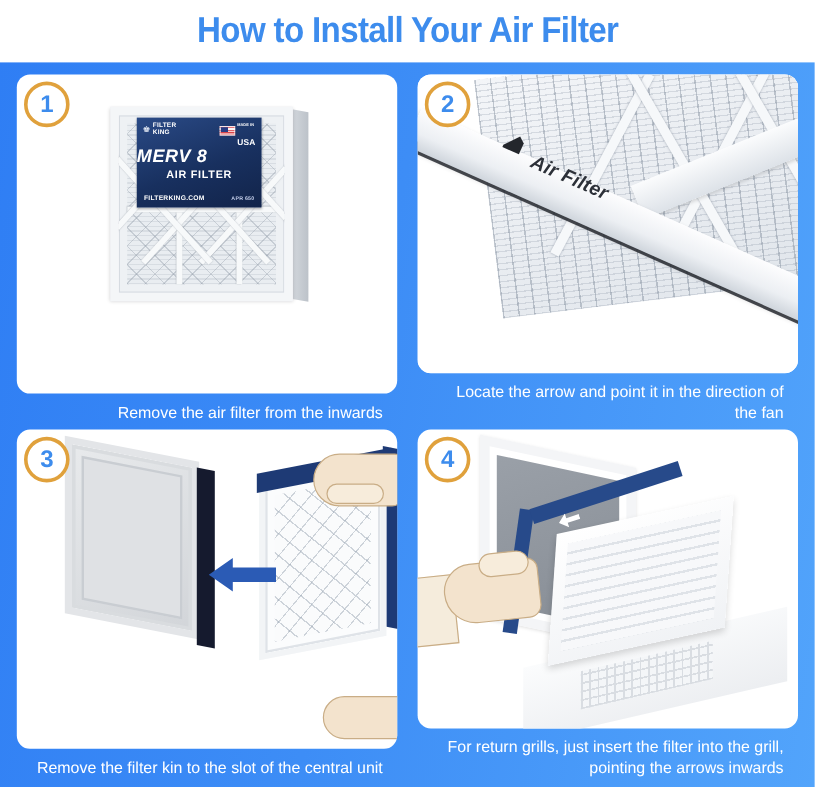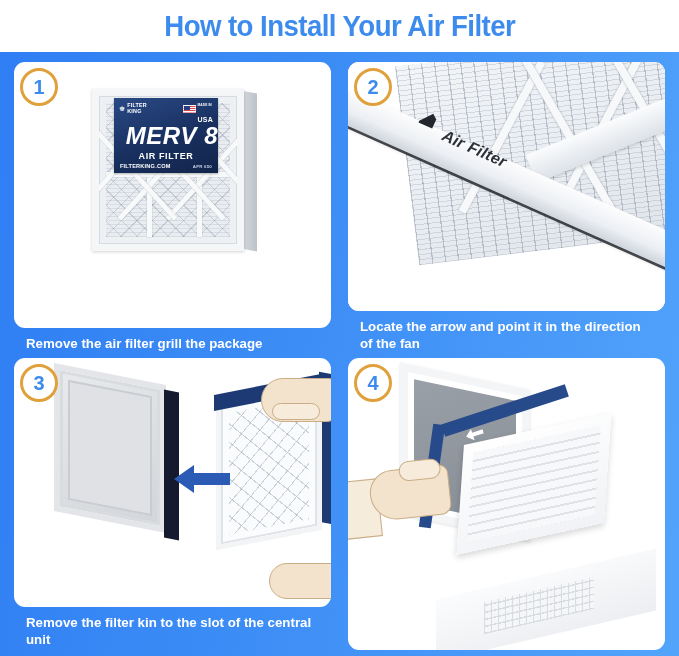--- a/index.html
+++ b/index.html
@@ -79,24 +79,24 @@
   }
 
   .art {
     position: absolute;
     inset: 0;
   }
 
   .caption {
     flex: 0 0 auto;
     padding: 7px 12px 2px 12px;
-    text-align: left;
+    text-align: right;
     color: #ffffff;
     font-size: 13.3px;
-    font-weight: bold;
+    font-weight: normal;
     line-height: 1.28;
   }
 
   
   .p1-filter {
     position: absolute;
     left: 78px;
     top: 27px;
     width: 165px;
     height: 163px;
@@ -210,22 +210,22 @@
     width: 6px; height: 4px;
     background: #2a3d84;
   }
   .p1-usa-txt {
     text-align: left;
     line-height: 1.0;
   }
   .p1-madein { font-size: 3.2px; font-weight: bold; letter-spacing: 0.1px; }
   .p1-usa-big { font-size: 7px; font-weight: bold; letter-spacing: 0.2px; }
   .p1-merv {
-    text-align: right;
-    font-size: 24px;
+    text-align: left;
+    font-size: 15px;
     font-weight: bold;
     font-style: italic;
     letter-spacing: 0.5px;
     margin-top: 6px;
   }
   .p1-airfilter {
     text-align: center;
     font-size: 9px;
     font-weight: bold;
     letter-spacing: 0.6px;
@@ -541,21 +541,21 @@
             <div class="p1-merv">MERV 8</div>
             <div class="p1-airfilter">AIR FILTER</div>
             <div class="p1-lbl-bottom">
               <span class="p1-url">FILTERKING.COM</span>
               <span class="p1-apr">APR 650</span>
             </div>
           </div>
         </div>
       </div>
     </div>
-    <div class="caption">Remove the air filter grill the package</div>
+    <div class="caption">Remove the air filter from the inwards</div>
   </div>
 
   <div class="step">
     <div class="panel">
       <div class="badge">2</div>
 
       <div class="art">
         <div class="p2-wrap">
           <div class="p2-pleats"></div>
 
@@ -631,15 +631,16 @@
         <div class="p4-arrowmark">
           <svg width="18" height="12" viewBox="0 0 18 12" aria-hidden="true">
             <polygon points="0,6 7,0 7,4 18,4 18,8 7,8 7,12" fill="#ffffff"></polygon>
           </svg>
         </div>
 
         <div class="p4-cuff"></div>
         <div class="p4-hand"></div>
       </div>
     </div>
+    <div class="caption">For return grills, just insert the filter into the grill, pointing the arrows inwards</div>
   </div>
 
 </div>
 
 </body></html>

